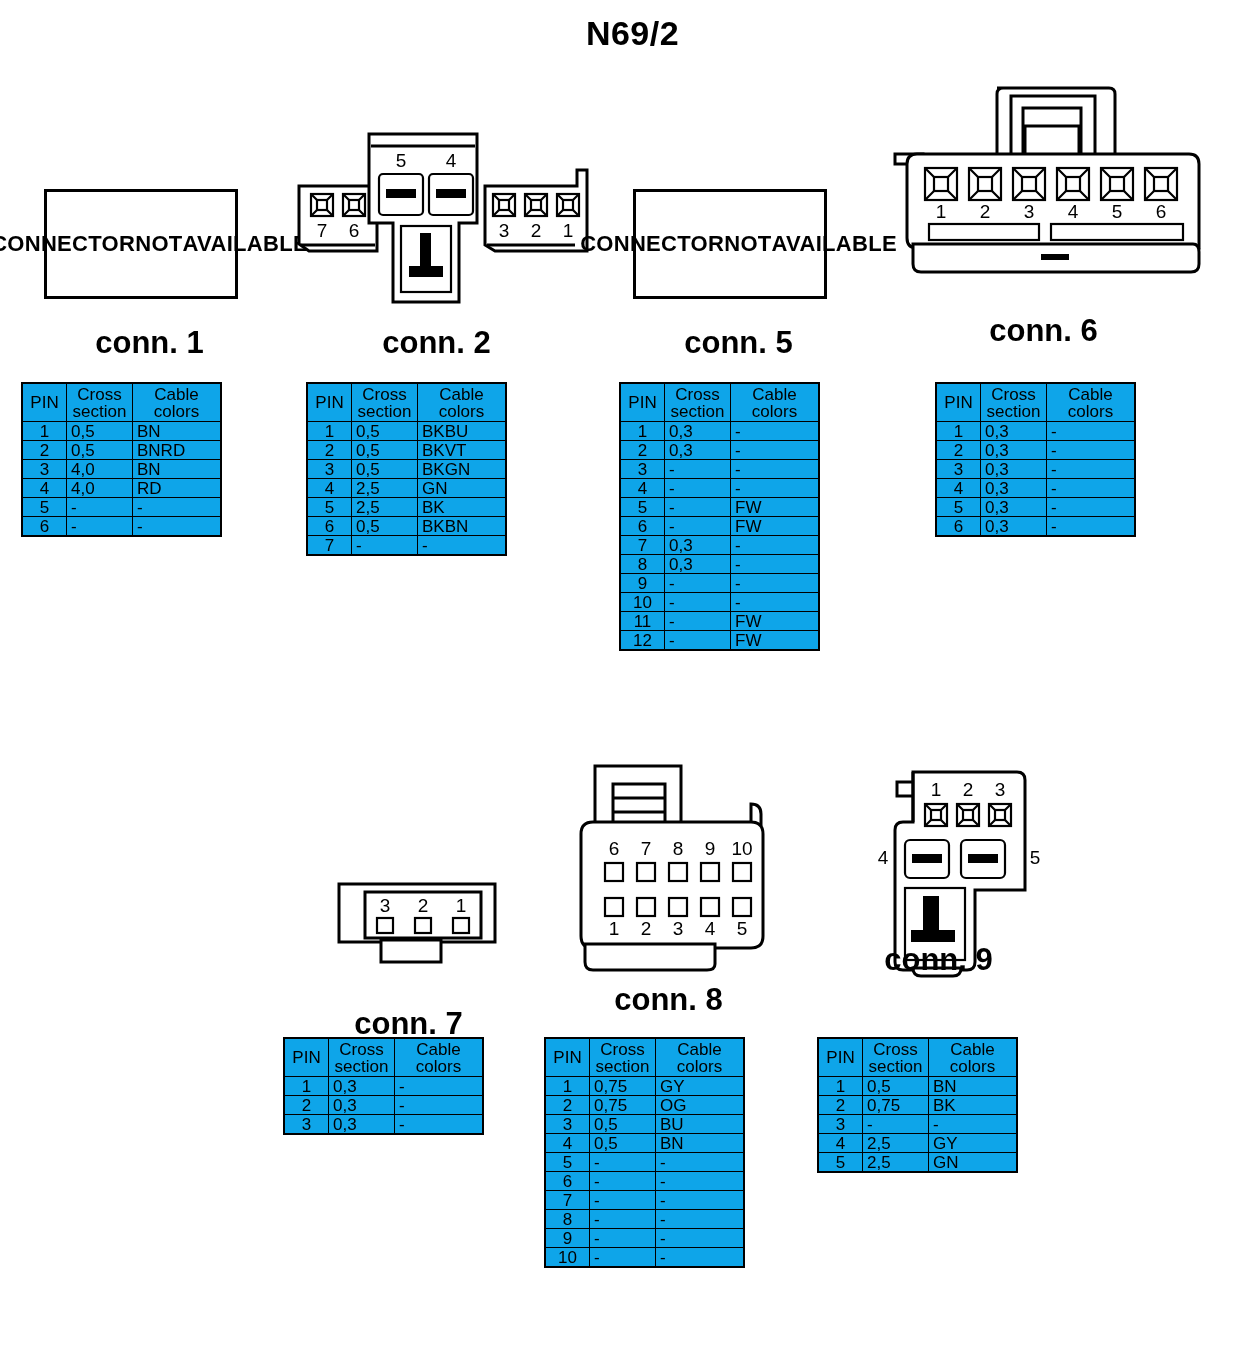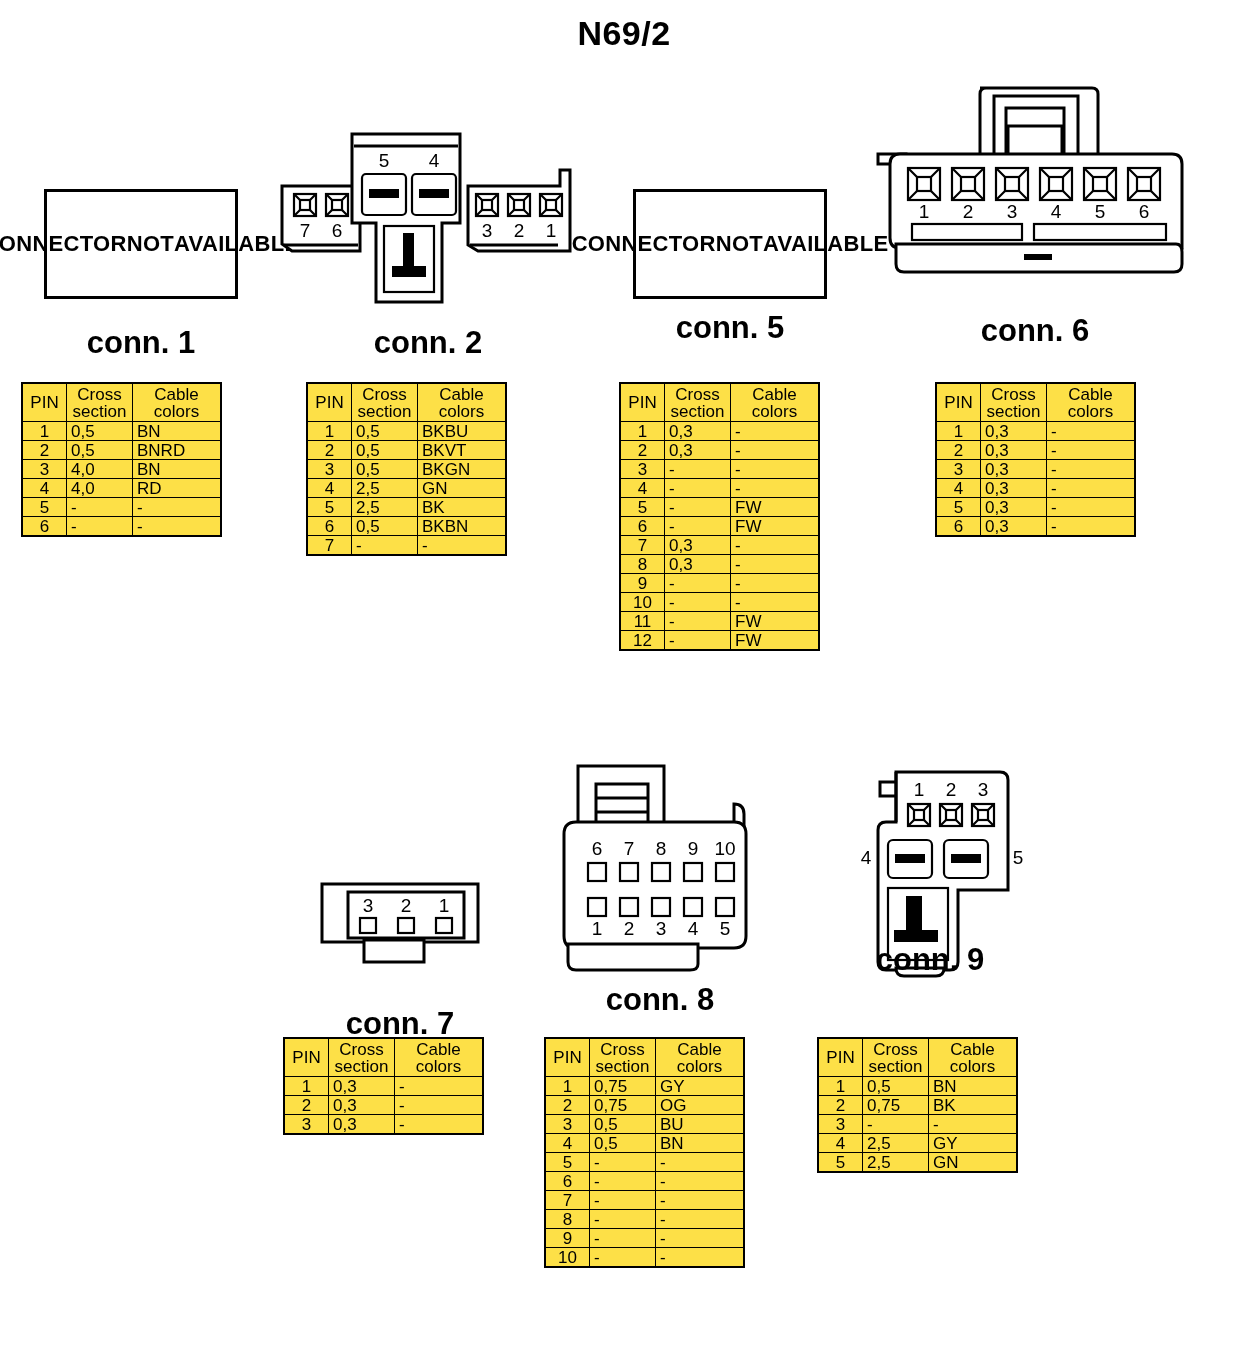--- a/index.html
+++ b/index.html
@@ -7,21 +7,21 @@
     margin: 0; padding: 0;
     background: #ffffff;
   }
   body {
     width: 1248px; height: 1346px;
     position: relative;
     font-family: "Liberation Sans", sans-serif;
     color: #000000;
     overflow: hidden;
   }
-  .abs { position: absolute; }
+  .abs { position: absolute; padding-left: 17px; }
 
   
   #page-title {
     left: 0; top: 14px; width: 1248px;
     text-align: center;
     font-size: 34px; font-weight: bold;
     letter-spacing: 0.5px;
   }
 
   
@@ -41,21 +41,21 @@
     justify-content: center;
     font-size: 22px; font-weight: bold;
     line-height: 1.22;
     letter-spacing: 0.3px;
   }
   .na-box span { display: block; }
 
   
   table.pintable {
     border-collapse: collapse;
-    background: #fde047;
+    background: #0ea5e9;
     font-size: 17px;
     table-layout: fixed;
   }
   table.pintable th, table.pintable td {
     border: 1px solid #000;
     padding: 0;
     height: 19px;
     font-weight: normal;
     line-height: 1.0;
   }
@@ -234,21 +234,21 @@
   <text x="234" y="135">5</text>
   <text x="278" y="135">6</text>
 
   <rect class="fillwt" x="46" y="146" width="110" height="16"></rect>
   <rect class="fillwt" x="168" y="146" width="132" height="16"></rect>
 </svg>
 </div>
 
 <div class="abs conn-caption" style="left:41px; top:325px; width:200px;">conn. 1</div>
 <div class="abs conn-caption" style="left:328px; top:325px; width:200px;">conn. 2</div>
-<div class="abs conn-caption" style="left:630px; top:310px; width:200px;">conn. 5</div>
+<div class="abs conn-caption" style="left:630px; top:325px; width:200px;">conn. 5</div>
 <div class="abs conn-caption" style="left:935px; top:313px; width:200px;">conn. 6</div>
 
 <div class="tablewrap" style="left:22px; top:383px;">
   <table class="pintable">
     <thead>
       <tr>
         <th class="c-pin">PIN</th>
         <th class="c-cs">
           <span>Cross</span>
           <span class="hdr2">section</span>

